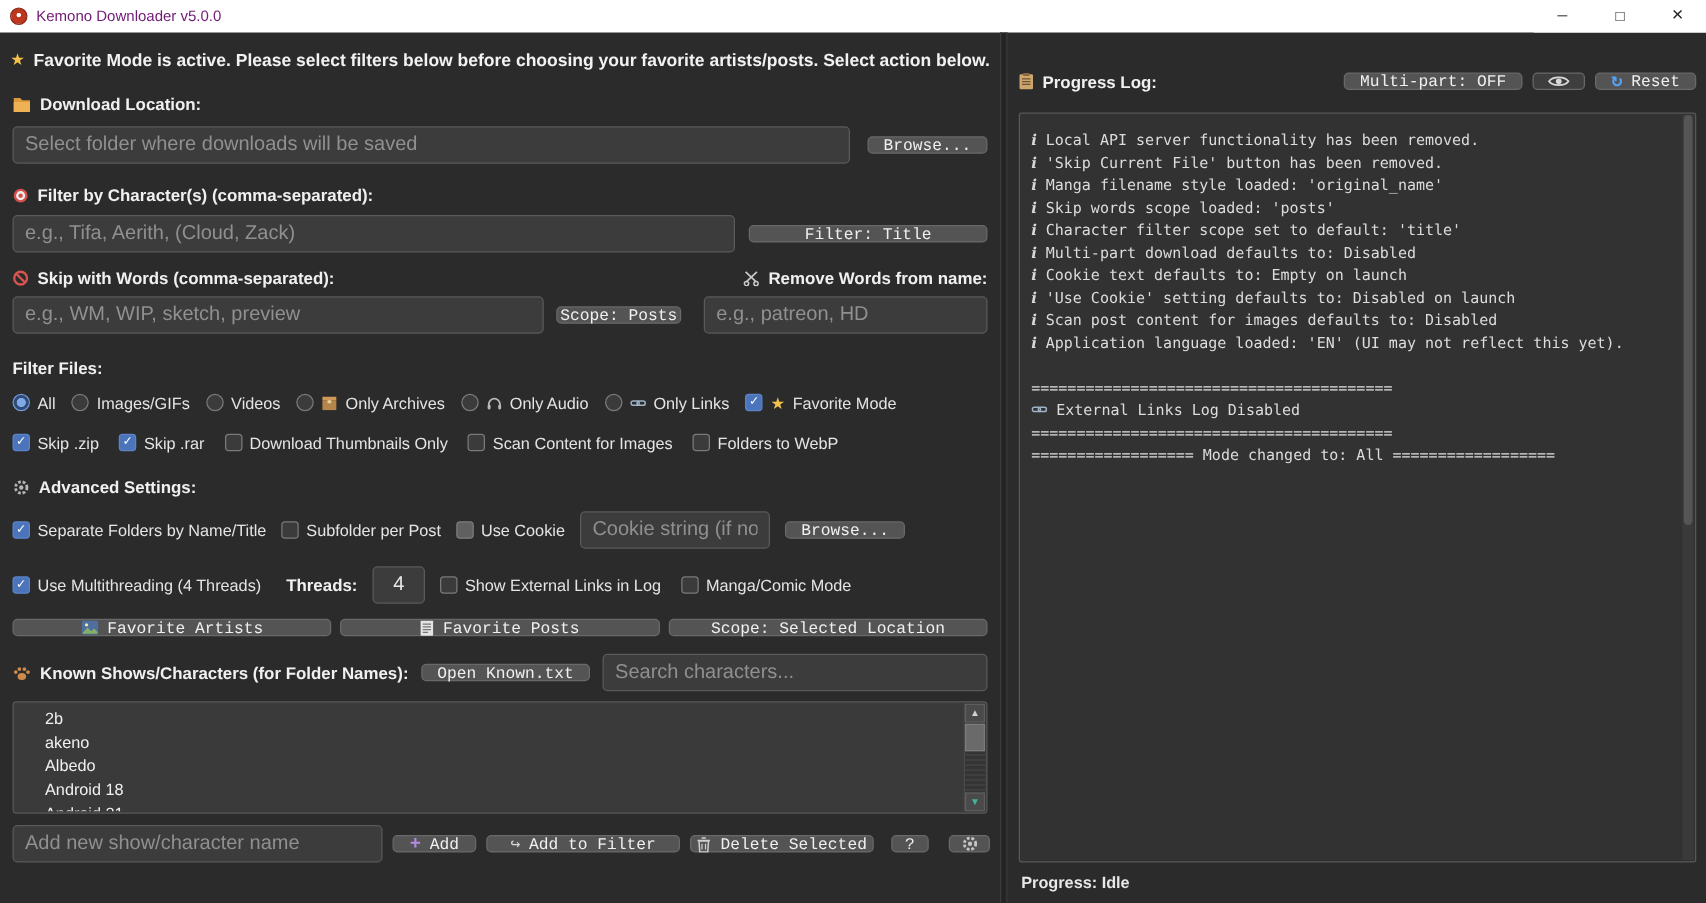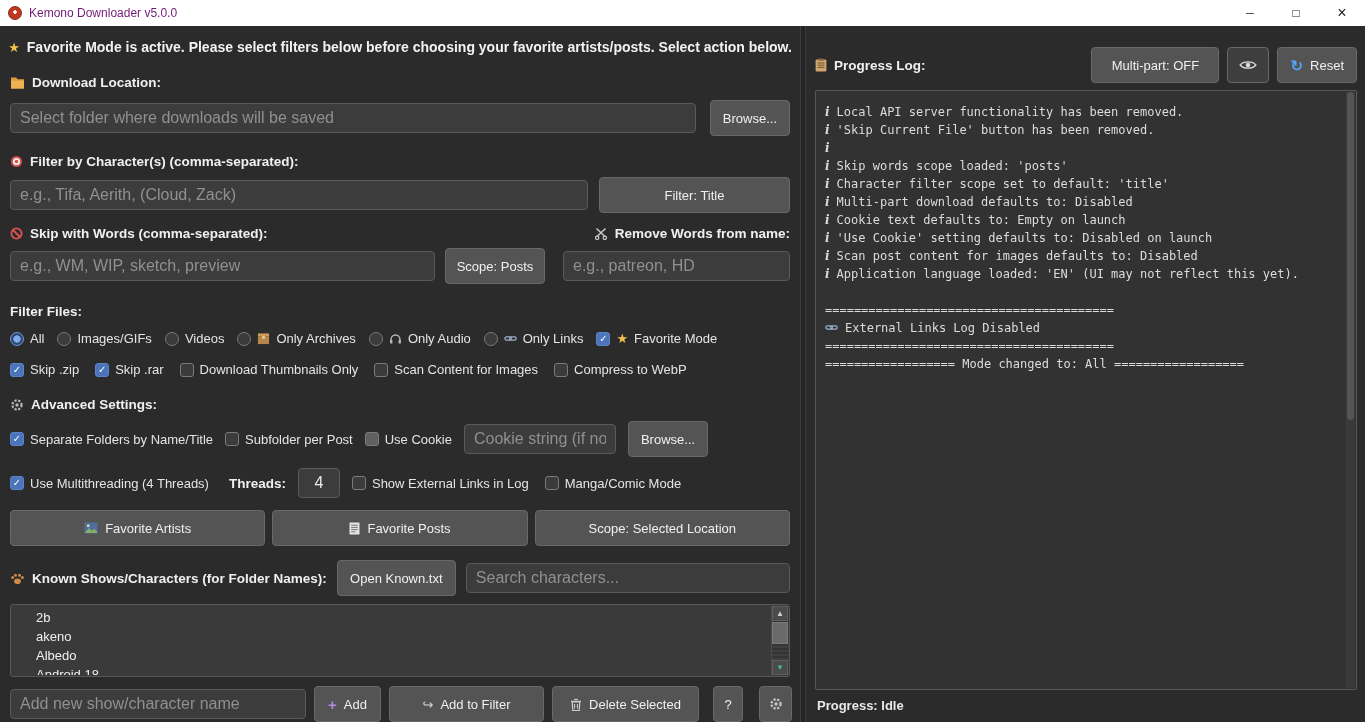--- a/index.html
+++ b/index.html
@@ -26,22 +26,22 @@
   .mt18{margin-top:18px}.mt20{margin-top:20px}
   .row{display:flex;align-items:center}
   .grow{flex:1;min-width:0}
   .banner{margin-top:13px;height:17px;display:flex;justify-content:center;align-items:center;gap:7px;
     font-weight:bold;font-size:14px;color:#f2f2f2;white-space:nowrap}
   .seclabel{display:flex;align-items:center;gap:7px;font-weight:bold;font-size:13.5px;color:#f0f0f0;white-space:nowrap}
   .icn{display:inline-flex;align-items:center;flex:none}
   input{background:#3c3c3c;border:1px solid #5a5a5a;border-radius:4px;height:30px;color:#e8e8e8;
     font-size:16px;padding:0 9px;font-family:inherit;outline:none}
   input::placeholder{color:#909090}
-  .btn{background:#545454;border:1px solid #696969;border-radius:4px;height:36px;color:#f0f0f0;font-size:13px;
-    display:inline-flex;align-items:center;justify-content:center;gap:7px;padding:0 12px;white-space:nowrap;font-family:Liberation Sans, sans-serif}
+  .btn{background:#545454;border:1px solid #696969;border-radius:4px;height:14px;color:#f0f0f0;font-size:13px;
+    display:inline-flex;align-items:center;justify-content:center;gap:7px;padding:0 12px;white-space:nowrap;font-family:Liberation Mono, monospace}
   .star-glyph{color:#f2c14e;font-size:13px;line-height:1}
   .plus-glyph{color:#b58ae0;font-size:15px;font-weight:bold;line-height:1}
   .reset-glyph{color:#56a0f5;font-size:15px;font-weight:bold;line-height:1}
   .arrow-glyph{color:#d8d8d8;font-size:13px;line-height:1}
   
   .optrow{display:flex;align-items:center;height:16px}
   .gap12{gap:12px}.gap13{gap:13px}.gap16{gap:16px}
   .opt{display:inline-flex;align-items:center;gap:6px;font-size:13px;color:#e4e4e4;white-space:nowrap}
   .cb{width:14px;height:14px;border:1px solid #7a7a7a;border-radius:3px;background:#3b3b3b;
     display:inline-flex;align-items:center;justify-content:center;font-size:10px;color:#fff;flex:none;line-height:1}
@@ -227,21 +227,21 @@
         <span class="opt">
           <span class="cb"></span>
           <span>Download Thumbnails Only</span>
         </span>
         <span class="opt">
           <span class="cb"></span>
           <span>Scan Content for Images</span>
         </span>
         <span class="opt">
           <span class="cb"></span>
-          <span>Compress to WebP</span>
+          <span>Folders to WebP</span>
         </span>
       </div>
 
   <div class="seclabel mt20">
     <span class="icn">
           <svg width="14" height="14" viewBox="0 0 16 16">
             <circle cx="8" cy="8" r="5.2" fill="none" stroke="#b5b5b5" stroke-width="2.6" stroke-dasharray="2.5 1.7"></circle>
             <circle cx="8" cy="8" r="2" fill="#b5b5b5"></circle>
           </svg>
         </span>
@@ -421,20 +421,21 @@
           <div class="lline">
             <span class="linfo">i</span>
             <span>Local API server functionality has been removed.</span>
           </div>
           <div class="lline">
             <span class="linfo">i</span>
             <span>'Skip Current File' button has been removed.</span>
           </div>
           <div class="lline">
             <span class="linfo">i</span>
+            <span>Manga filename style loaded: 'original_name'</span>
           </div>
           <div class="lline">
             <span class="linfo">i</span>
             <span>Skip words scope loaded: 'posts'</span>
           </div>
           <div class="lline">
             <span class="linfo">i</span>
             <span>Character filter scope set to default: 'title'</span>
           </div>
           <div class="lline">

